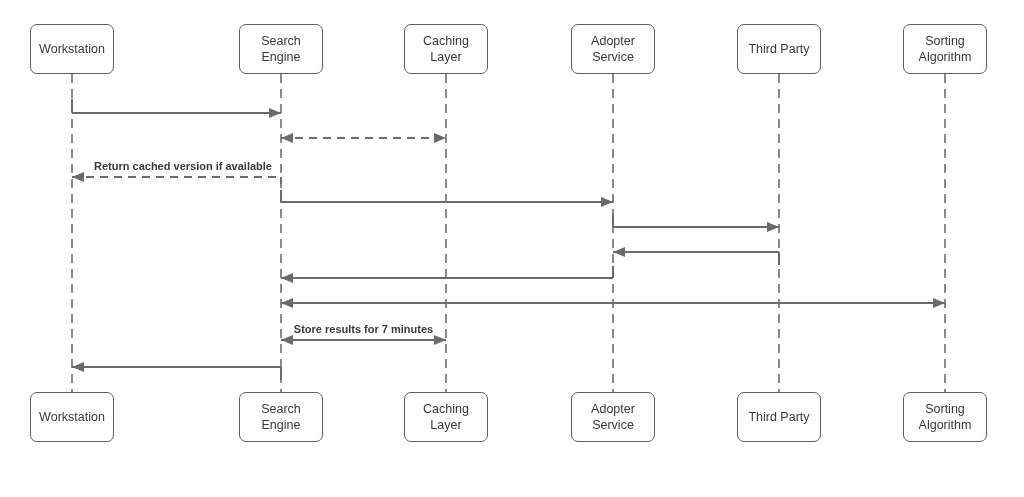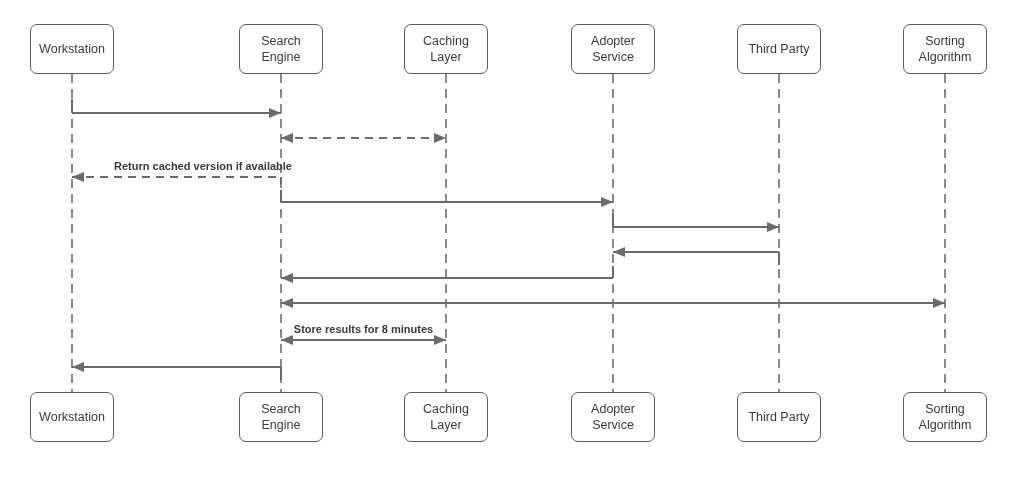--- a/index.html
+++ b/index.html
@@ -99,36 +99,36 @@
     </div>
     <div class="msg-line solid" style="left: 72px; top: 112px; width: 209px;"></div>
     <div class="head right" style="left: 269px; top: 108px;"></div>
     <div class="tick" style="left: 71px; top: 99px; height: 14px;"></div>
     <div class="msg-line dashed" style="left: 281px; top: 137px; width: 165px;"></div>
     <div class="head right" style="left: 434px; top: 133px;"></div>
     <div class="head left" style="left: 281px; top: 133px;"></div>
     <div class="msg-line dashed" style="left: 72px; top: 176px; width: 209px;"></div>
     <div class="head left" style="left: 72px; top: 172px;"></div>
     <div class="tick" style="left: 280px; top: 177px; height: 7px;"></div>
-    <div class="msg-label" style="left: 203px; top: 160px; text-align: right;">Return cached version if available</div>
+    <div class="msg-label" style="left: 183px; top: 160px; text-align: right;">Return cached version if available</div>
     <div class="msg-line solid" style="left: 281px; top: 201px; width: 332px;"></div>
     <div class="head right" style="left: 601px; top: 197px;"></div>
     <div class="tick" style="left: 280px; top: 190px; height: 12px;"></div>
     <div class="msg-line solid" style="left: 613px; top: 226px; width: 166px;"></div>
     <div class="head right" style="left: 767px; top: 222px;"></div>
     <div class="tick" style="left: 612px; top: 214px; height: 13px;"></div>
     <div class="msg-line solid" style="left: 613px; top: 251px; width: 166px;"></div>
     <div class="head left" style="left: 613px; top: 247px;"></div>
     <div class="tick" style="left: 778px; top: 252px; height: 13px;"></div>
     <div class="msg-line solid" style="left: 281px; top: 277px; width: 332px;"></div>
     <div class="head left" style="left: 281px; top: 273px;"></div>
     <div class="tick" style="left: 612px; top: 266px; height: 12px;"></div>
     <div class="msg-line solid" style="left: 281px; top: 302px; width: 664px;"></div>
     <div class="head right" style="left: 933px; top: 298px;"></div>
     <div class="head left" style="left: 281px; top: 298px;"></div>
     <div class="msg-line solid" style="left: 281px; top: 339px; width: 165px;"></div>
     <div class="head right" style="left: 434px; top: 335px;"></div>
     <div class="head left" style="left: 281px; top: 335px;"></div>
-    <div class="msg-label" style="left: 363.5px; top: 323px;">Store results for 8 minutes</div>
+    <div class="msg-label" style="left: 363.5px; top: 323px;">Store results for 7 minutes</div>
     <div class="msg-line solid" style="left: 72px; top: 366px; width: 209px;"></div>
     <div class="head left" style="left: 72px; top: 362px;"></div>
     <div class="tick" style="left: 280px; top: 367px; height: 13px;"></div>
   </div>
 
 </body></html>

